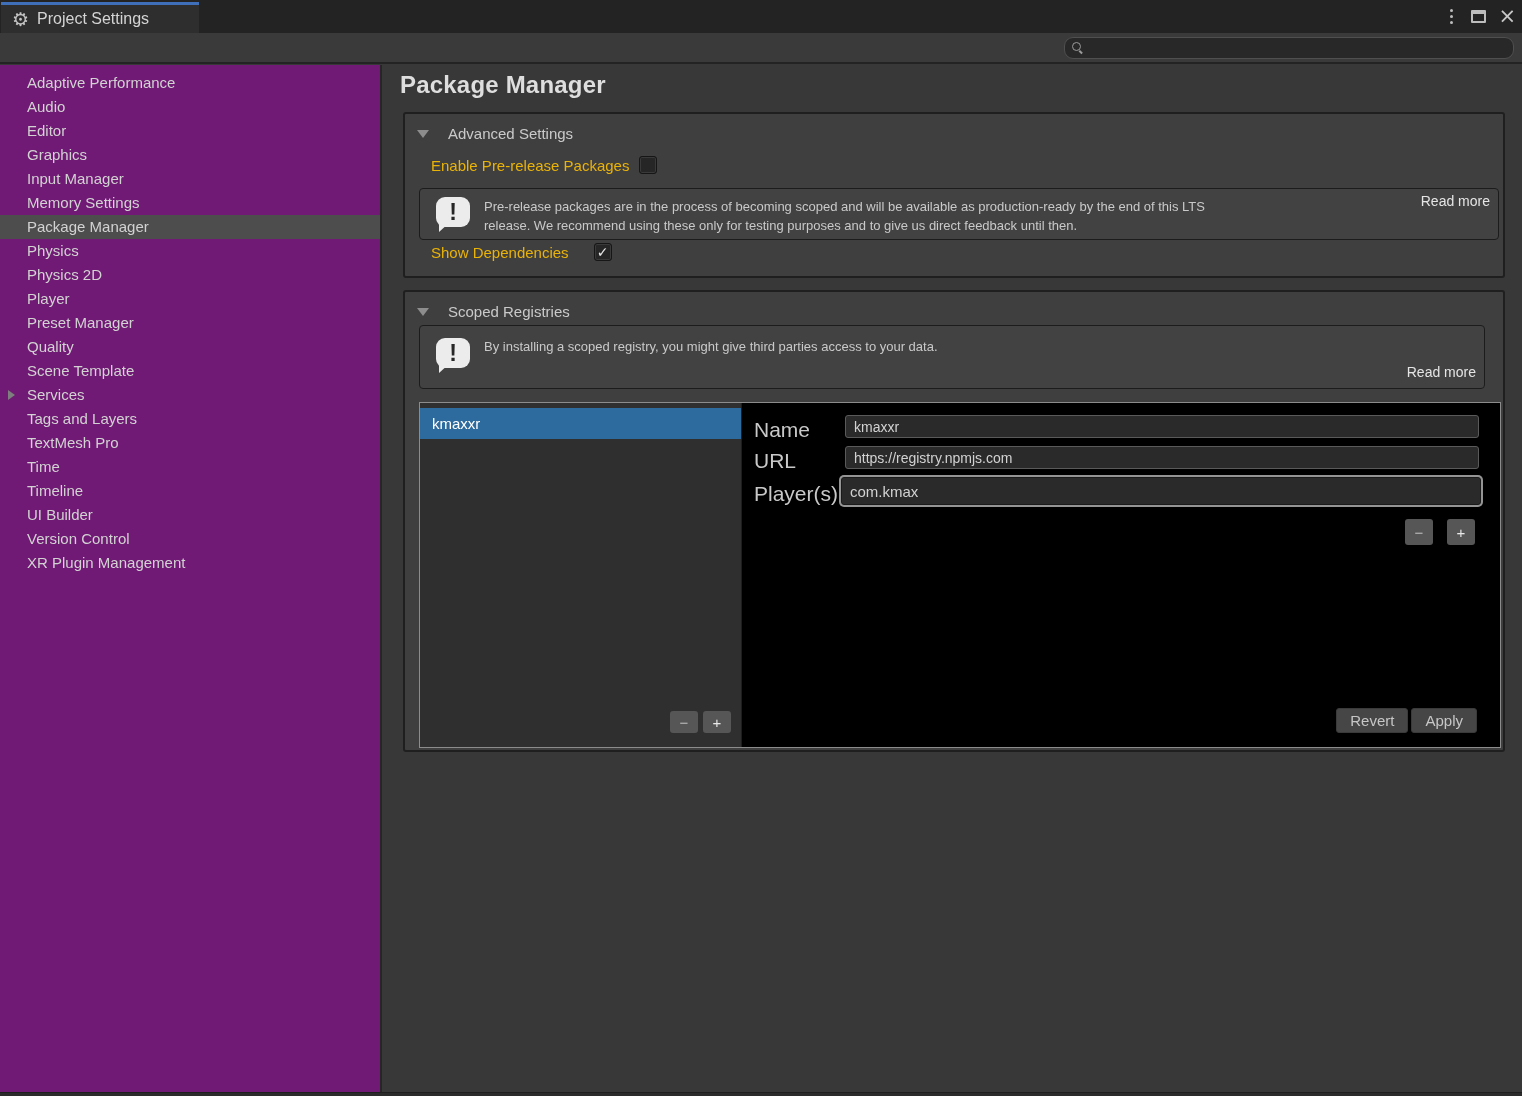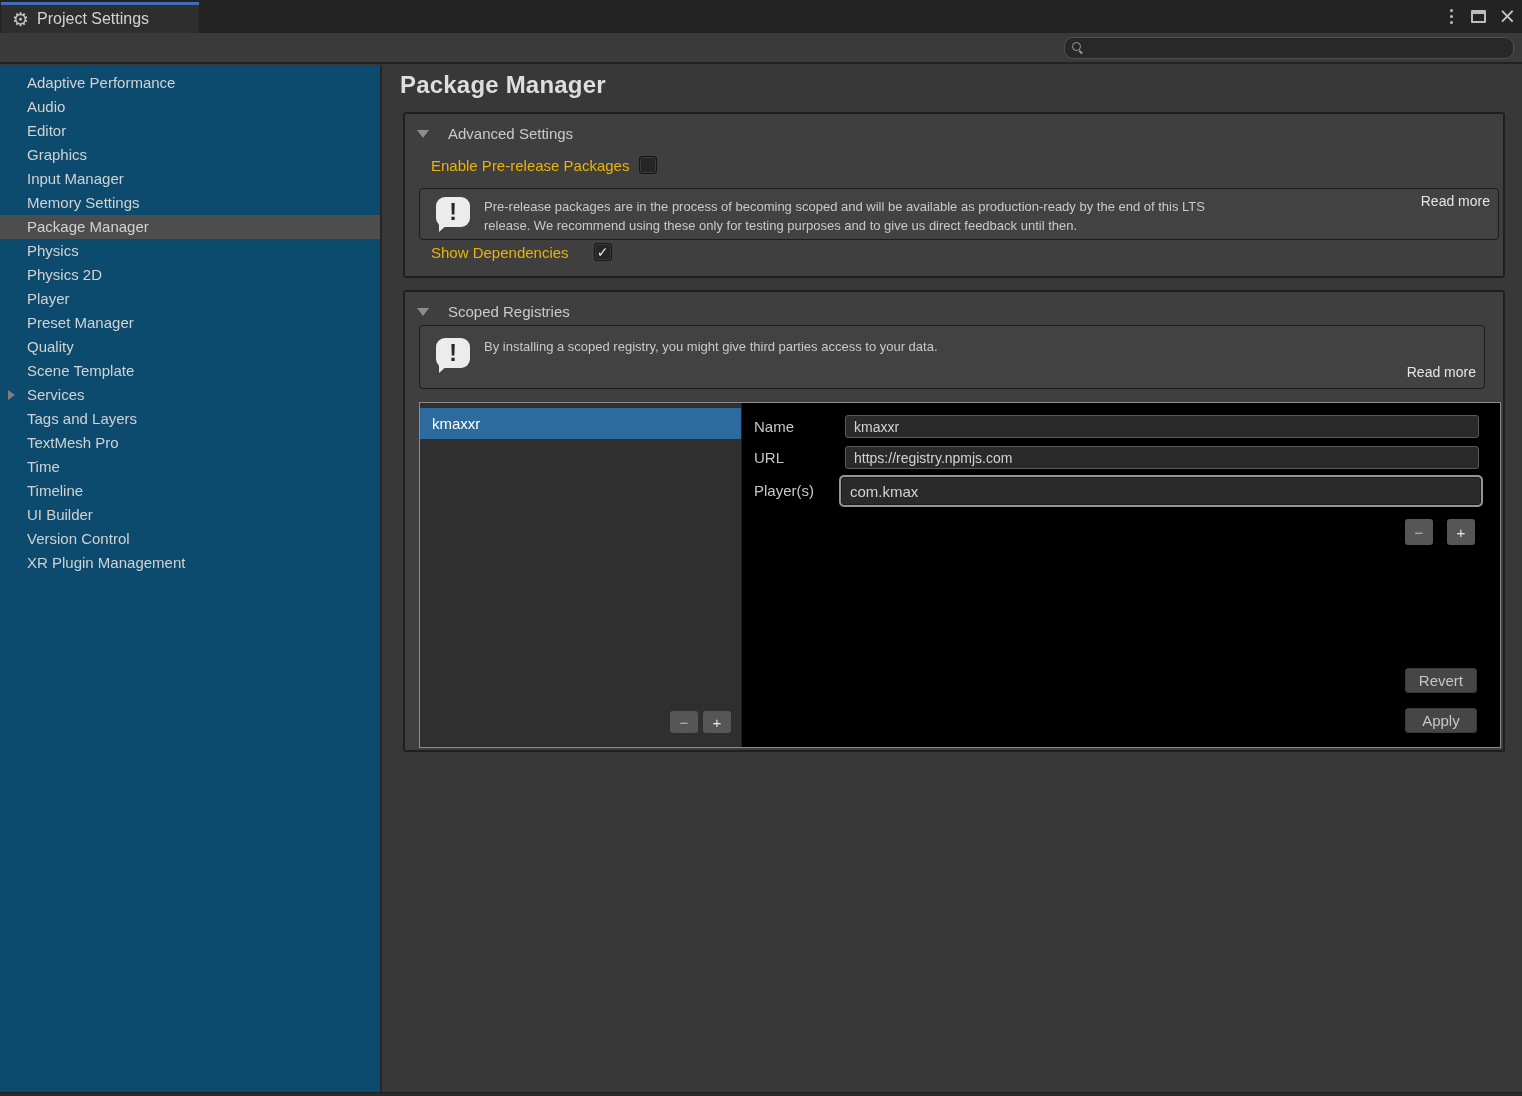--- a/index.html
+++ b/index.html
@@ -22,21 +22,21 @@
   
   .toolbar { position:absolute; left:0; top:33px; width:1522px; height:31px; background:#3a3a3a; border-bottom:2px solid #232323; }
   .search { position:absolute; left:1064px; top:4px; width:450px; height:22px; background:#282828;
             border:1px solid #4f4f4f; border-radius:9px; display:flex; align-items:center; padding-left:7px; gap:5px; }
   .search input { background:transparent; border:none; outline:none; color:#d0d0d0; font-size:13px; width:400px; font-family:inherit; }
   .mag { position:relative; width:12px; height:12px; flex:0 0 auto; }
   .mag::before { content:""; position:absolute; left:0; top:0; width:7px; height:7px; border:1.6px solid #9a9a9a; border-radius:50%; }
   .mag::after { content:""; position:absolute; left:8px; top:8px; width:4px; height:1.7px; background:#9a9a9a; transform:rotate(45deg); transform-origin:0 0; }
 
   
-  .sidebar { position:absolute; left:0; top:65px; width:382px; height:1027px; background:#0c4a6e;
+  .sidebar { position:absolute; left:0; top:65px; width:382px; height:1027px; background:#701a75;
              border-right:2px solid #262626; padding-top:6px; }
   .side-item { position:relative; height:24px; line-height:24px; padding-left:27px; font-size:15px;
                color:#d2d2d2; cursor:pointer; white-space:nowrap; }
   .side-item.selected { background:#4d4d4d; }
   .expander { position:absolute; left:8px; top:7px; width:0; height:0;
               border-top:5px solid transparent; border-bottom:5px solid transparent; border-left:7px solid #7e7e7e; }
 
   
   .main { position:absolute; left:383px; top:65px; width:1139px; height:1027px; background:#383838; }
   .page-title { position:absolute; left:17px; top:6px; font-size:24px; font-weight:bold; color:#dedede; letter-spacing:.2px; }
@@ -76,29 +76,29 @@
   .regbox { position:absolute; left:14px; top:110px; width:1082px; height:346px; background:#000000; border:1px solid #8c8c8c; }
   .reglist { position:absolute; left:0; top:0; bottom:0; width:322px; background:#2f2f2f; border-right:1px solid #1e1e1e; padding-top:5px; }
   .reg-item { height:31px; line-height:31px; padding-left:12px; font-size:15px; color:#cfcfcf; cursor:pointer; }
   .reg-item.selected { background:#2d6b9e; color:#ffffff; }
   .list-btns { position:absolute; bottom:14px; right:10px; display:flex; gap:5px; }
   .sq-btn { width:28px; height:22px; background:#565656; border:none; border-radius:3px; color:#e8e8e8;
             font-size:15px; line-height:1; cursor:pointer; font-family:inherit; }
   .sq-btn.dim { color:#bdbdbd; }
 
   .regdetail { position:absolute; left:323px; top:0; right:0; bottom:0; }
-  .d-lbl { position:absolute; left:11px; font-size:15px; color:#c8c8c8; }
+  .d-lbl { position:absolute; left:11px; font-size:21px; color:#c8c8c8; }
   .txt { position:absolute; background:#2a2a2a; border:1px solid #5a5a5a; border-radius:3px; color:#d2d2d2;
          font-size:14px; padding:0 8px; font-family:inherit; outline:none; }
   .in-name { left:102px; top:12px; width:634px; height:23px; }
   .in-url  { left:102px; top:43px; width:634px; height:23px; }
   .in-scope{ left:98px;  top:74px; width:640px; height:28px; border:1px solid #1a1a1a; box-shadow:0 0 0 2px #949494; font-size:15px; }
   .scope-btns { position:absolute; top:116px; right:25px; display:flex; gap:14px; }
   .scope-btns .sq-btn { width:28px; height:26px; }
-  .actions { position:absolute; bottom:14px; right:23px; display:flex; gap:15px;flex-direction:column; }
+  .actions { position:absolute; bottom:14px; right:23px; display:flex; gap:3px; }
   .act-btn { height:25px; padding:0 13px; background:#464646; border:1px solid #3a3a3a; border-radius:3px;
              color:#c6c6c6; font-size:15px; cursor:pointer; font-family:inherit; }
 
   .bottom-edge { position:absolute; left:0; top:1092px; width:1522px; height:4px; background:#2b2b2b; border-top:1px solid #1f1f1f; }
 </style>
 </head>
 <body>
 
 <div class="window">
 

